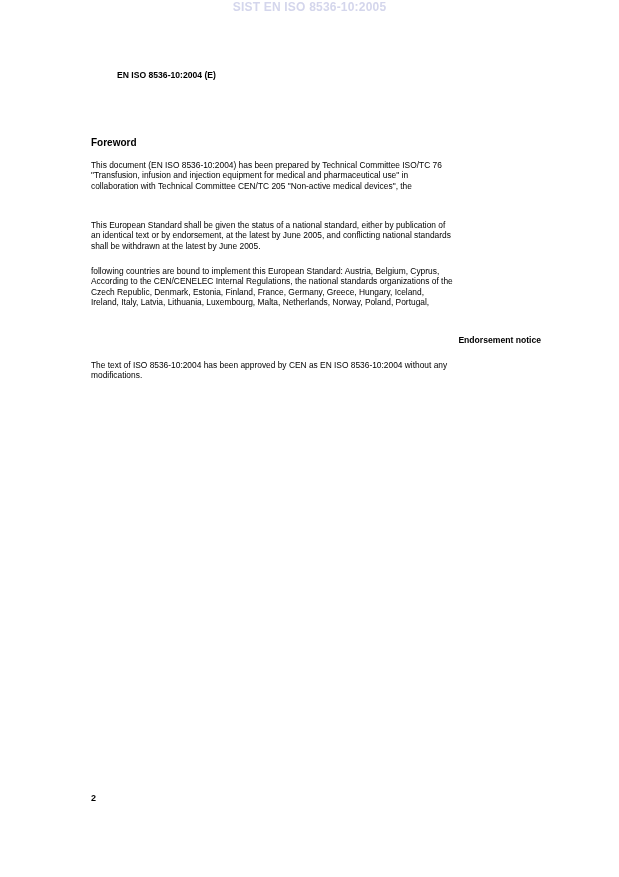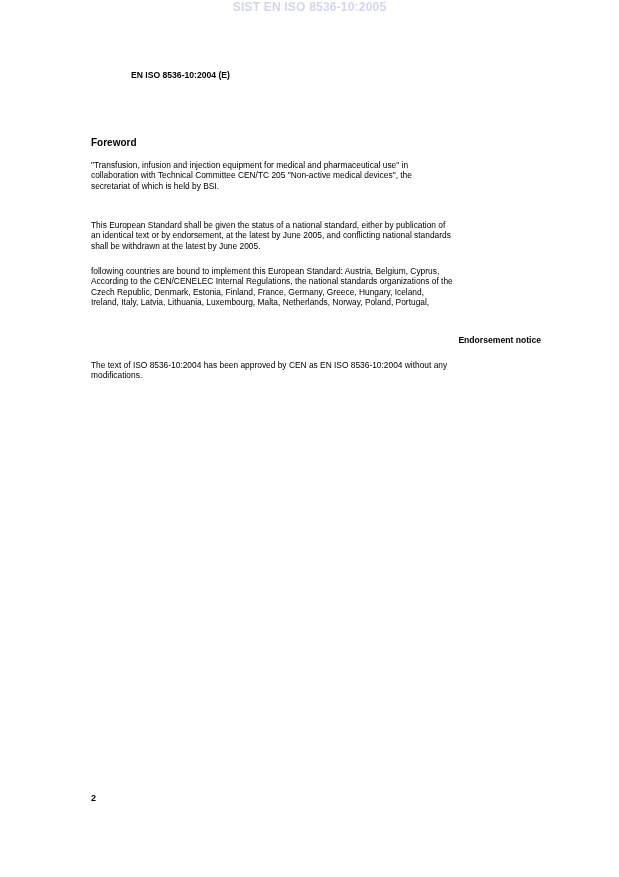--- a/index.html
+++ b/index.html
@@ -21,21 +21,21 @@
       left: 0;
       width: 619px;
       text-align: center;
       font-size: 12px;
       font-weight: bold;
       color: #d4d6ec;
       letter-spacing: 0.2px;
     }
     .doc-ref {
       position: absolute;
-      left: 91px;
+      left: 77px;
       top: 70px;
       font-size: 8.6px;
       font-weight: bold;
       padding-left: 40px;
     }
     .foreword-title {
       position: absolute;
       left: 91px;
       top: 137px;
       font-size: 10px;
@@ -73,23 +73,23 @@
 </head>
 <body>
 
 <div class="watermark">SIST EN ISO 8536-10:2005</div>
 
 <div class="doc-ref">EN ISO 8536-10:2004 (E)</div>
 
 <div class="foreword-title">Foreword</div>
 
 <div class="para p1">
+  <span class="line">This document (EN ISO 8536-10:2004) has been prepared by Technical Committee ISO/TC 76</span>
   <span class="line">"Transfusion, infusion and injection equipment for medical and pharmaceutical use" in</span>
   <span class="line">collaboration with Technical Committee CEN/TC 205 "Non-active medical devices", the</span>
-  <span class="line">secretariat of which is held by BSI.</span>
 </div>
 
 <div class="para p2">
   <span class="line">This European Standard shall be given the status of a national standard, either by publication of</span>
   <span class="line">an identical text or by endorsement, at the latest by June 2005, and conflicting national standards</span>
   <span class="line">shall be withdrawn at the latest by June 2005.</span>
 </div>
 
 <div class="para p3">
   <span class="line">following countries are bound to implement this European Standard: Austria, Belgium, Cyprus,</span>

